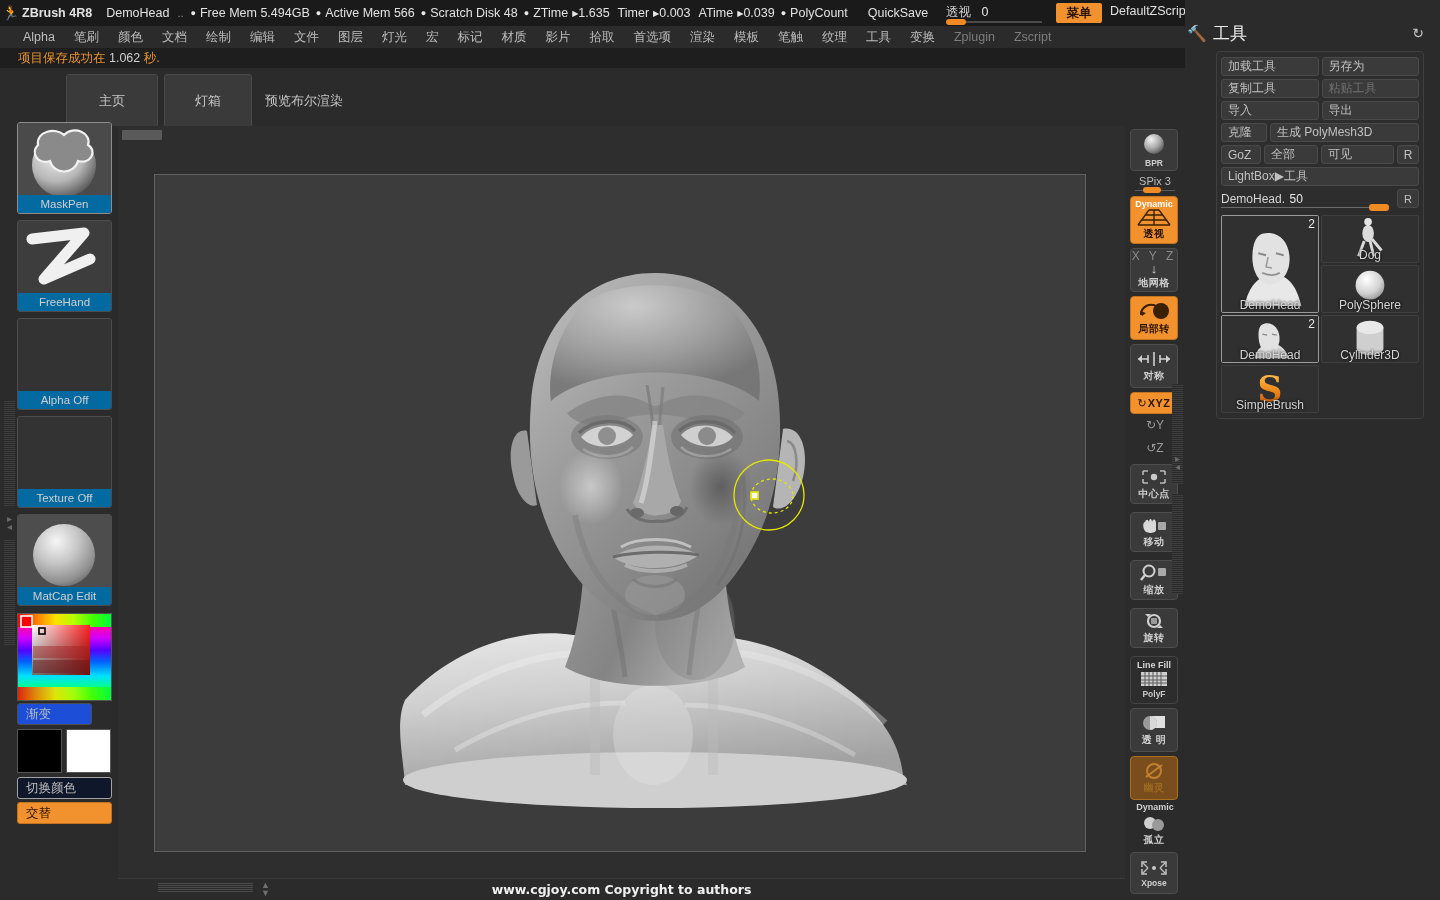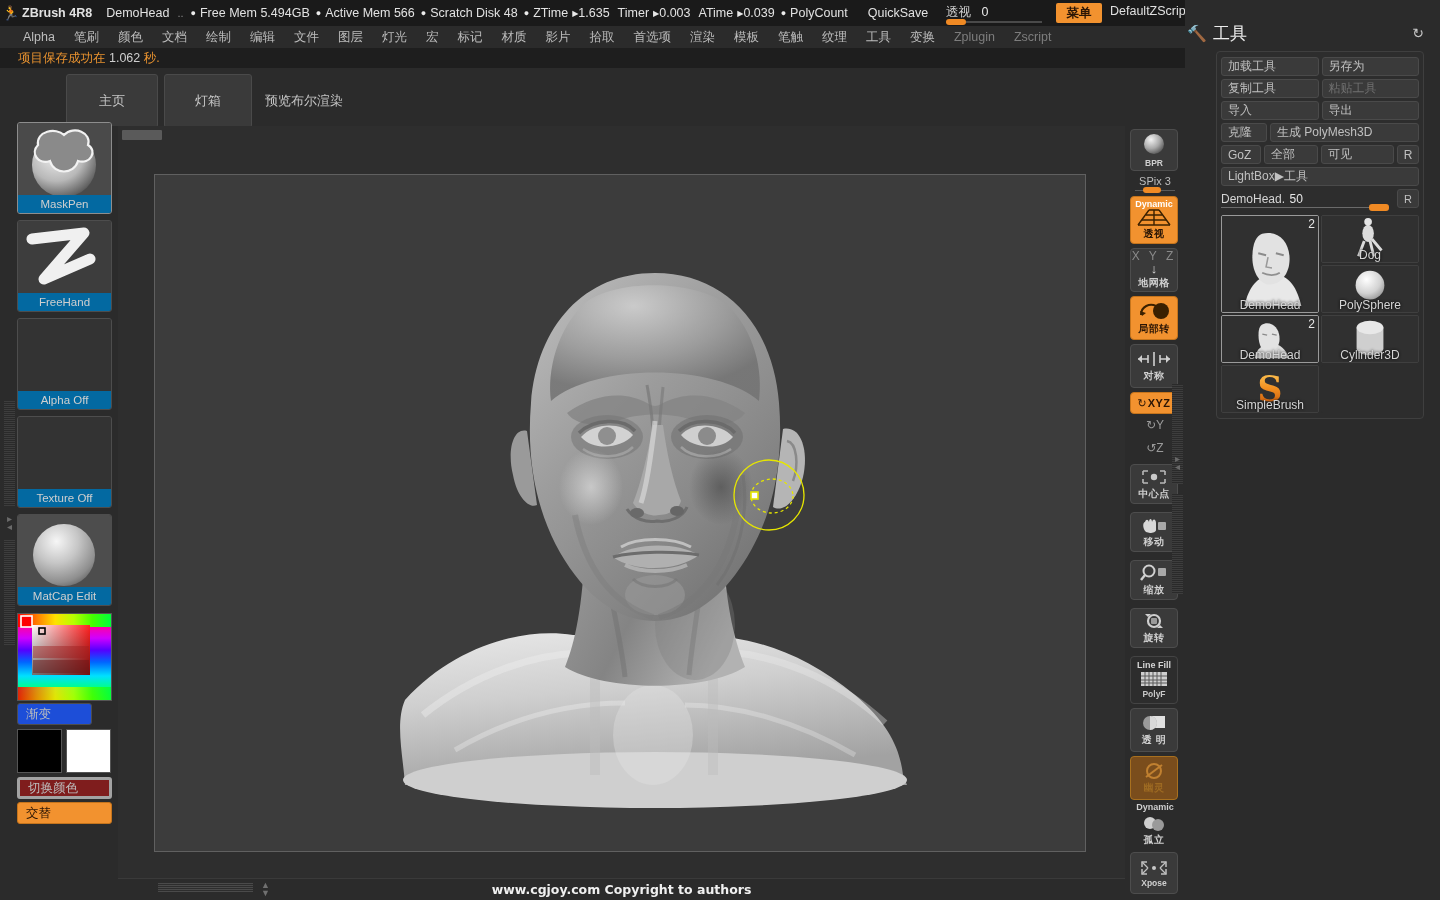--- a/index.html
+++ b/index.html
@@ -161,21 +161,21 @@
   #gradient-btn {
     position: absolute; left: 17px; top: 577px; width: 75px; height: 22px;
     background: #1d4ed8; border: 1px solid #4d4d4d; border-radius: 3px;
     font-size: 12.5px; color: #bdbdbd; display: flex; align-items: center; padding-left: 8px;
   }
   .swatch {
     position: absolute; top: 603px; width: 45px; height: 44px; border: 1px solid #555;
   }
   #switch-btn {
     position: absolute; left: 17px; top: 651px; width: 95px; height: 22px;
-    background: #7f1d1d; border: 3px solid #a3a3a3; border-radius: 3px;
+    background: #0f172a; border: 1px solid #a3a3a3; border-radius: 3px;
     font-size: 12.5px; color: #bdbdbd; display: flex; align-items: center; padding-left: 8px;
   }
   #alt-btn {
     position: absolute; left: 17px; top: 676px; width: 95px; height: 22px;
     background: #f2922f; border: 1px solid #c5741c; border-radius: 3px;
     font-size: 12.5px; color: #2a1505; display: flex; align-items: center; padding-left: 8px;
   }
 
   .edge-handle {
     position: absolute; width: 11px;

